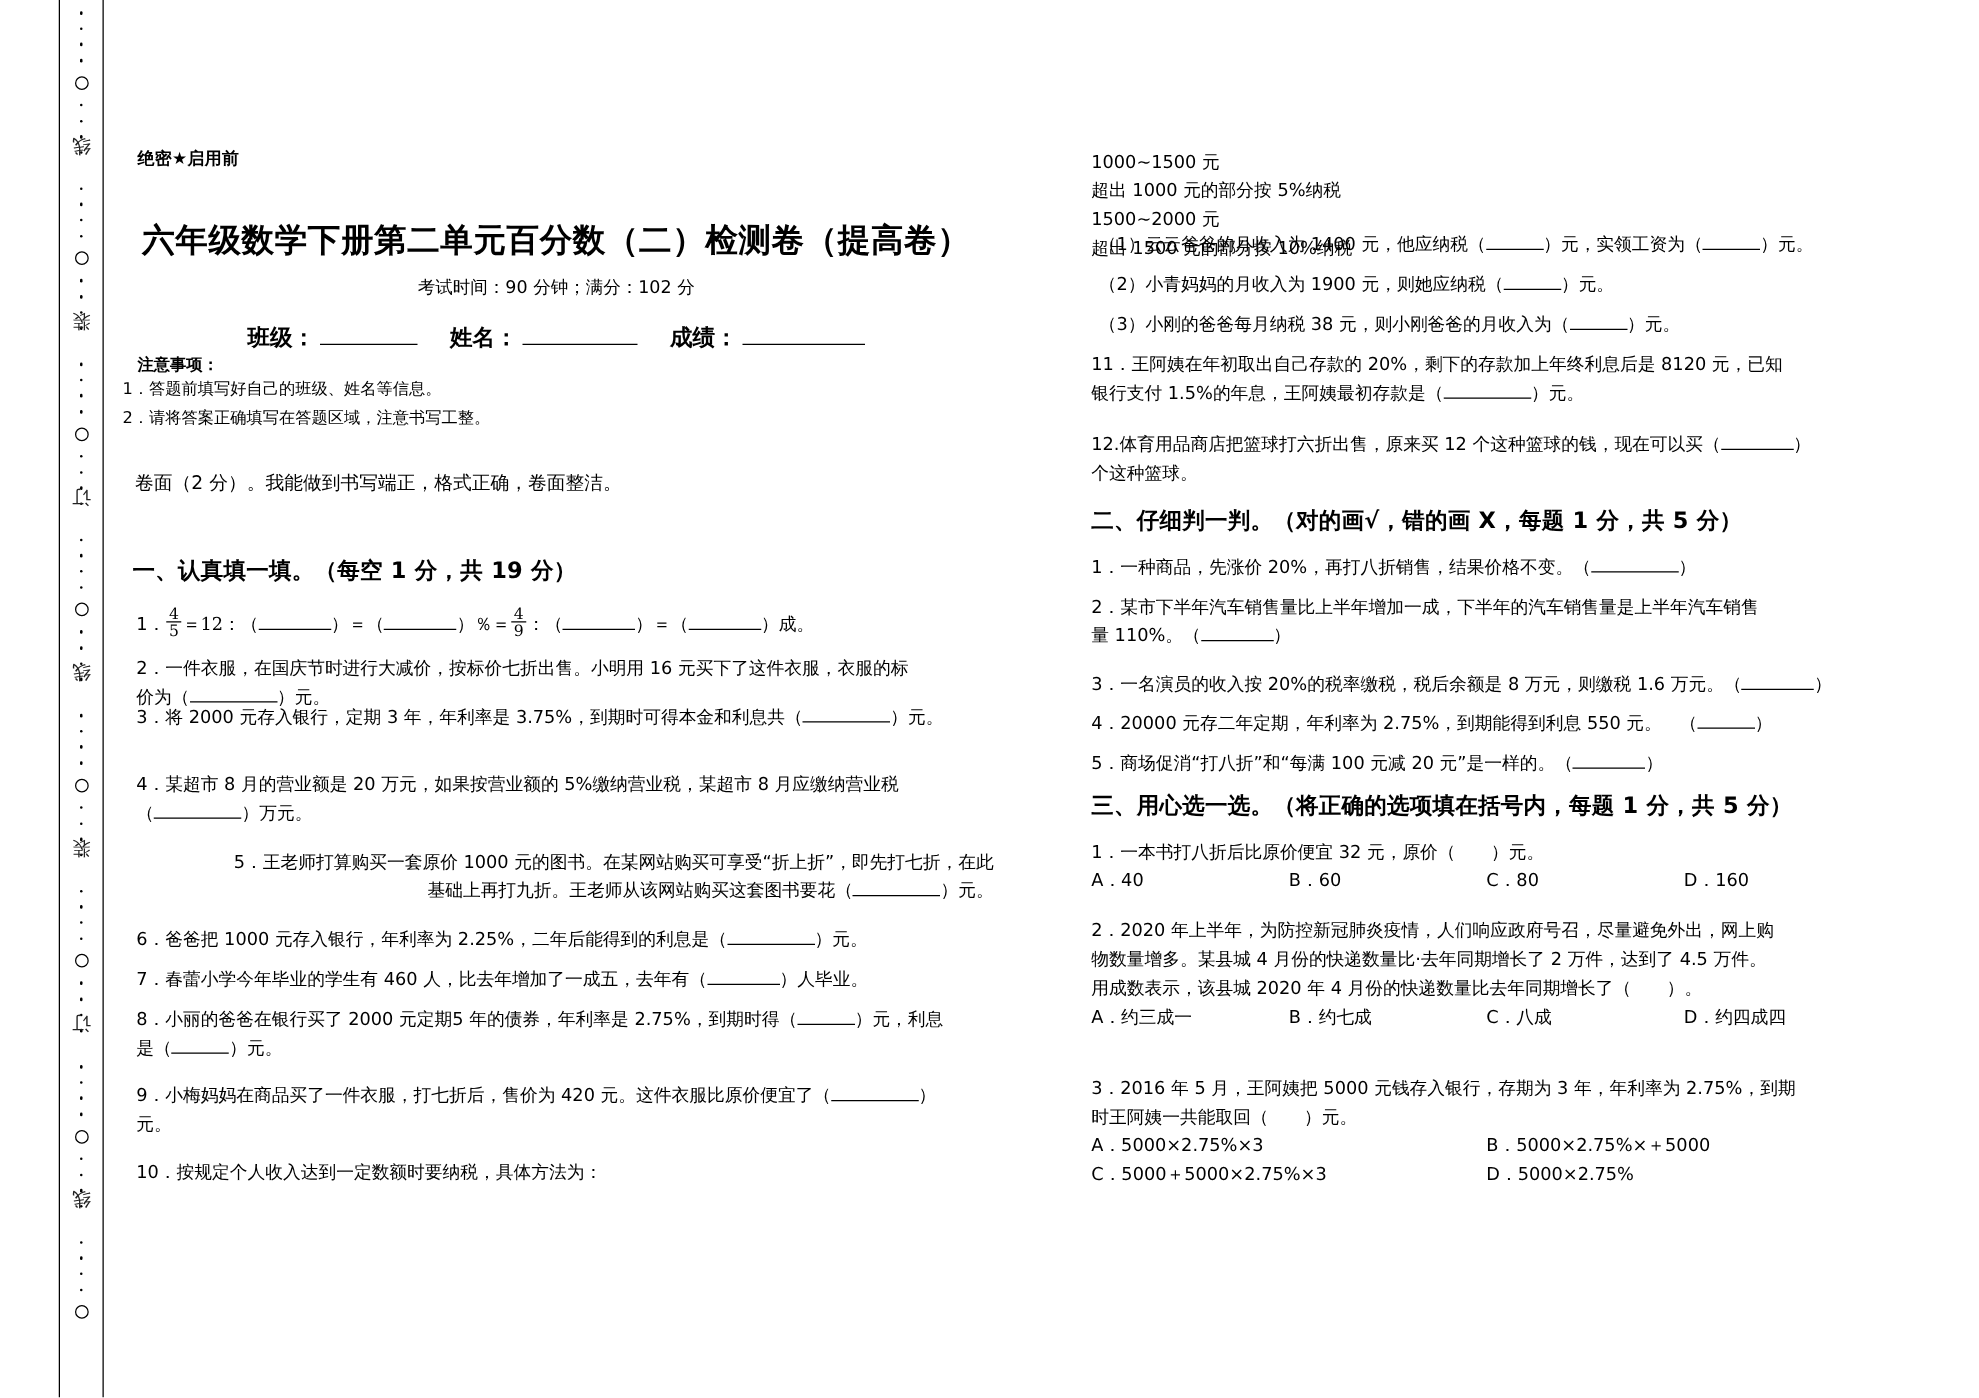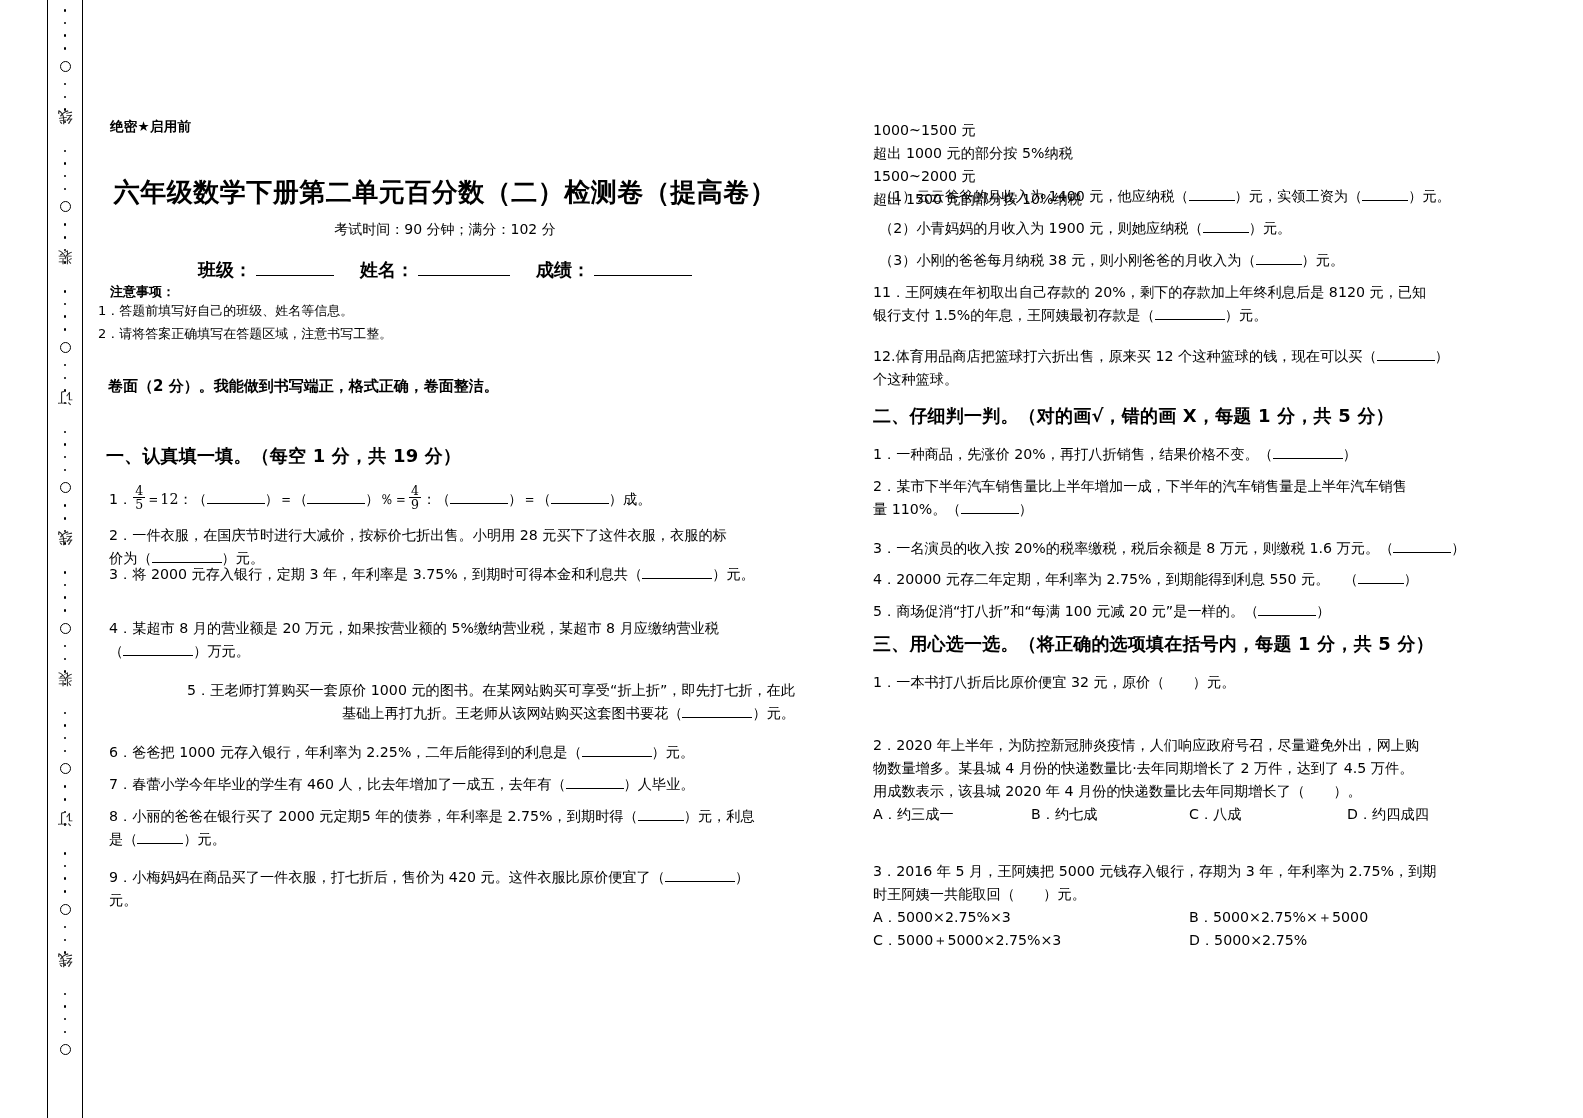--- a/index.html
+++ b/index.html
@@ -154,21 +154,21 @@
     left: 3px;
     top: 325px;
     font-size: 13px;
   }
 
   .cover-note {
     position: absolute;
     left: 13px;
     top: 377px;
     font-size: 15px;
-    font-weight: bold;
+    font-weight: normal;
   }
 
   .section-head {
     font-size: 18px;
     font-weight: bold;
     letter-spacing: 0.2px;
   }
   #sec1-head { position: absolute; left: 11px; top: 444px; }
   #sec2-head { position: absolute; left: 3px;  top: 404px; }
   #sec3-head { position: absolute; left: 3px;  top: 632px; }
@@ -333,21 +333,21 @@
 
     <div class="cover-note">卷面（2 分）。我能做到书写端正，格式正确，卷面整洁。</div>
 
     <div class="section-head" id="sec1-head">一、认真填一填。（每空 1 分，共 19 分）</div>
 
     <div class="q q-left" style="top:484px;">
       <span>1．</span><span class="frac"><span class="num">4</span><span class="den">5</span></span><span class="mi">＝12：（</span><span class="fill f-md"></span><span>）＝（</span><span class="fill f-md"></span><span>）％＝</span><span class="frac"><span class="num">4</span><span class="den">9</span></span><span>：（</span><span class="fill f-md"></span><span>）＝（</span><span class="fill f-md"></span><span>）成。</span>
     </div>
 
     <div class="q q-left" style="top:524px;">
-      <div>2．一件衣服，在国庆节时进行大减价，按标价七折出售。小明用 28 元买下了这件衣服，衣服的标</div>
+      <div>2．一件衣服，在国庆节时进行大减价，按标价七折出售。小明用 16 元买下了这件衣服，衣服的标</div>
       <div><span>价为（</span><span class="fill f-lg"></span><span>）元。</span></div>
     </div>
 
     <div class="q q-left" style="top:563px;">
       <span>3．将 2000 元存入银行，定期 3 年，年利率是 3.75%，到期时可得本金和利息共（</span><span class="fill f-lg"></span><span>）元。</span>
     </div>
 
     <div class="q q-left" style="top:617px;">
       <div>4．某超市 8 月的营业额是 20 万元，如果按营业额的 5%缴纳营业税，某超市 8 月应缴纳营业税</div>
       <div><span>（</span><span class="fill f-lg"></span><span>）万元。</span></div>
@@ -370,20 +370,21 @@
       <div><span>8．小丽的爸爸在银行买了 2000 元定期5 年的债券，年利率是 2.75%，到期时得（</span><span class="fill f-sm"></span><span>）元，利息</span></div>
       <div><span>是（</span><span class="fill f-sm"></span><span>）元。</span></div>
     </div>
 
     <div class="q q-left" style="top:866px;">
       <div><span>9．小梅妈妈在商品买了一件衣服，打七折后，售价为 420 元。这件衣服比原价便宜了（</span><span class="fill f-lg"></span><span>）</span></div>
       <div>元。</div>
     </div>
 
     <div class="q q-left" style="top:927px;">
+      <div>10．按规定个人收入达到一定数额时要纳税，具体方法为：</div>
     </div>
 
   </div>
 
   <div class="col" id="col-right">
 
     <div class="q q-right" style="top:119px;">
       <div class="tax-row">
         <span class="tcell1">1000~1500 元</span>
         <span>超出 1000 元的部分按 5%纳税</span>
@@ -434,20 +435,26 @@
     </div>
 
     <div class="q q-right" style="top:600px;">
       <span>5．商场促消“打八折”和“每满 100 元减 20 元”是一样的。（</span><span class="fill f-md"></span><span>）</span>
     </div>
 
     <div class="section-head" id="sec3-head">三、用心选一选。（将正确的选项填在括号内，每题 1 分，共 5 分）</div>
 
     <div class="q q-right" style="top:671px;">
       <div>1．一本书打八折后比原价便宜 32 元，原价（　　）元。</div>
+      <div class="opt-row opt-4">
+        <span>A．40</span>
+        <span>B．60</span>
+        <span>C．80</span>
+        <span>D．160</span>
+      </div>
     </div>
 
     <div class="q q-right" style="top:734px;">
       <div>2．2020 年上半年，为防控新冠肺炎疫情，人们响应政府号召，尽量避免外出，网上购</div>
       <div>物数量增多。某县城 4 月份的快递数量比·去年同期增长了 2 万件，达到了 4.5 万件。</div>
       <div>用成数表示，该县城 2020 年 4 月份的快递数量比去年同期增长了（　　）。</div>
       <div class="opt-row opt-4">
         <span>A．约三成一</span>
         <span>B．约七成</span>
         <span>C．八成</span>

